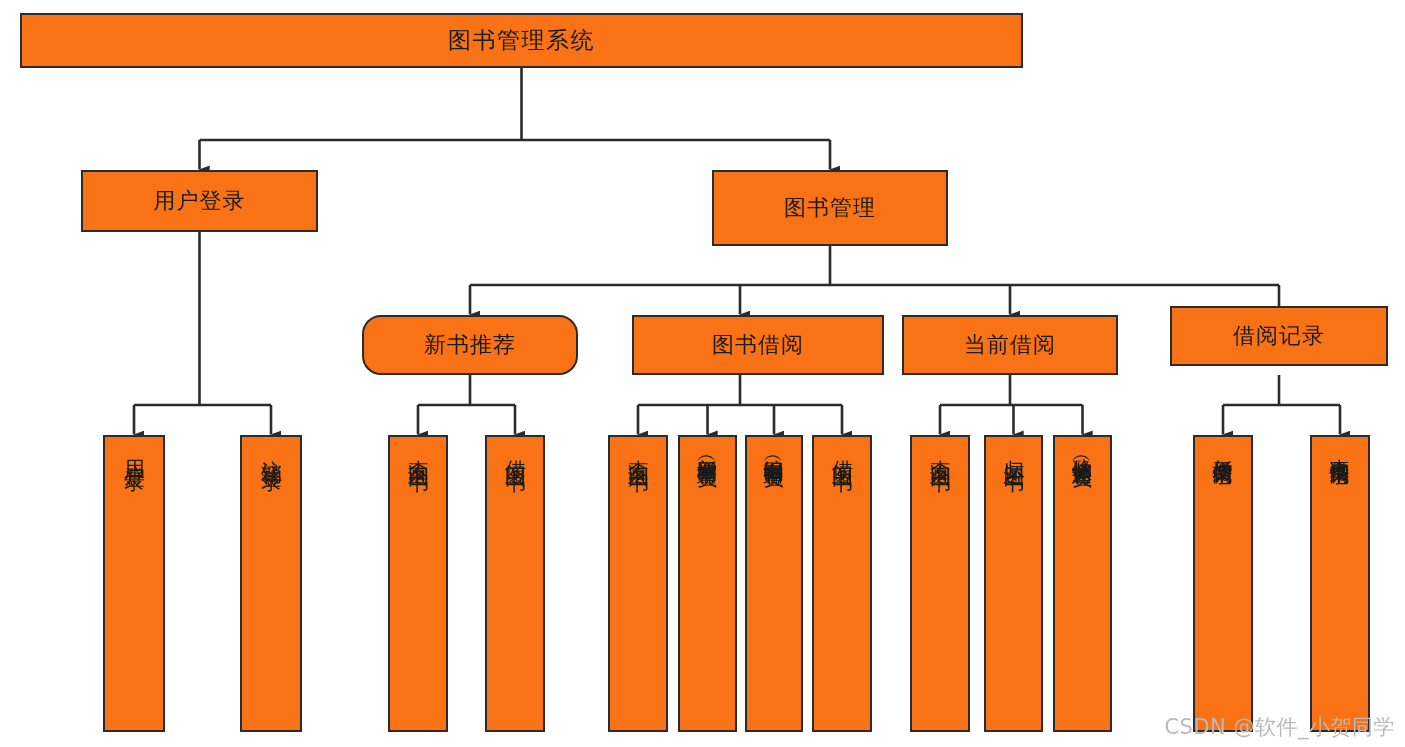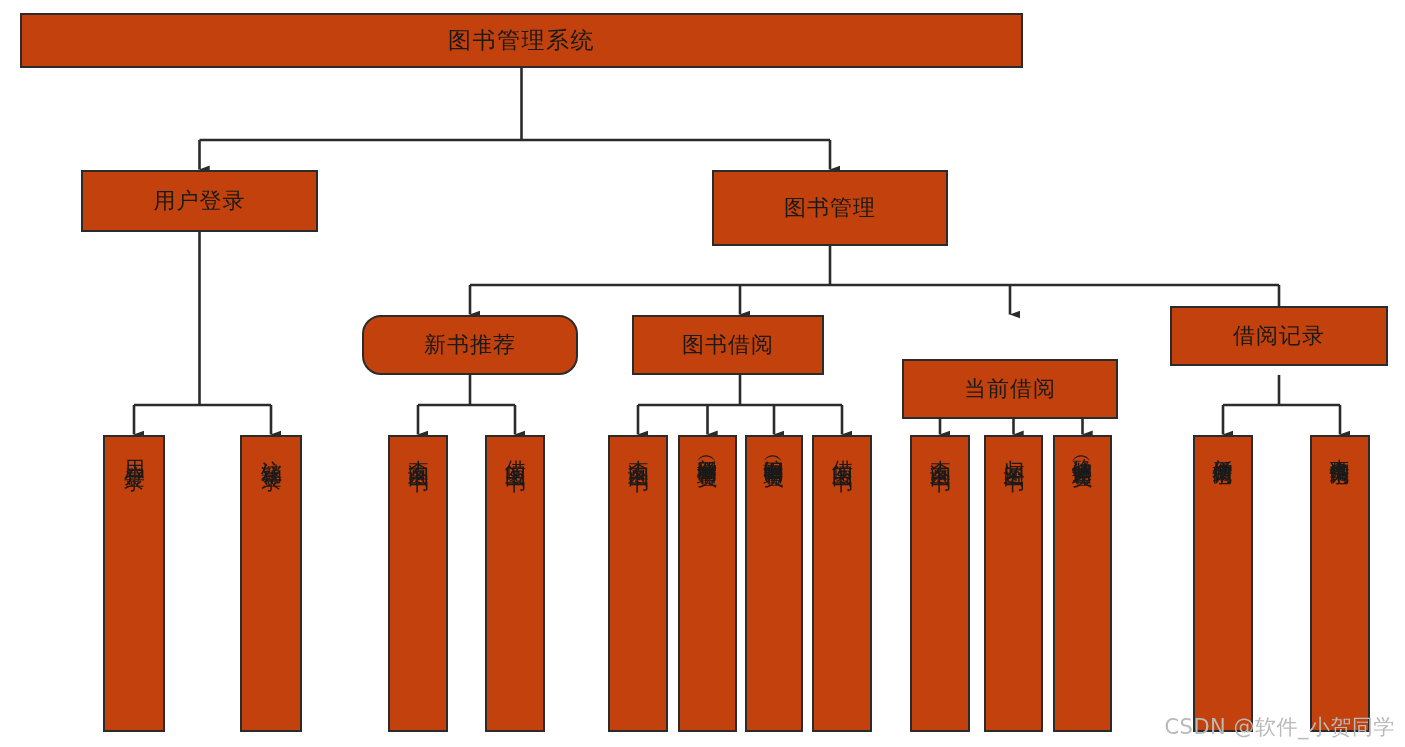--- a/index.html
+++ b/index.html
@@ -20,21 +20,21 @@
     position: absolute;
     left: 0;
     top: 0;
     width: 1405px;
     height: 747px;
     pointer-events: none;
   }
   .node {
     position: absolute;
     box-sizing: border-box;
-    background: #c2410c;
+    background: #f97316;
     border: 2.5px solid #2b2b2b;
     display: flex;
     align-items: center;
     justify-content: center;
     z-index: 2;
   }
   .node-label {
     color: #1a1a1a;
     line-height: 1.18;
     text-align: center;
@@ -133,24 +133,24 @@
       </div>
       <div class="node l2 horiz" style="left: 81px; top: 170px; width: 237px; height: 62px;">
         <span class="node-label">用户登录</span>
       </div>
       <div class="node l2 horiz" style="left: 712px; top: 170px; width: 236px; height: 76px;">
         <span class="node-label">图书管理</span>
       </div>
       <div class="node l3 horiz" style="left: 362px; top: 315px; width: 216px; height: 60px; border-radius: 19px;">
         <span class="node-label">新书推荐</span>
       </div>
-      <div class="node l3 horiz" style="left: 632px; top: 315px; width: 192px; height: 60px;">
+      <div class="node l3 horiz" style="left: 632px; top: 315px; width: 252px; height: 60px;">
         <span class="node-label">图书借阅</span>
       </div>
-      <div class="node l3 horiz" style="left: 902px; top: 315px; width: 216px; height: 60px; margin-top: 44px;">
+      <div class="node l3 horiz" style="left: 902px; top: 315px; width: 216px; height: 60px;">
         <span class="node-label">当前借阅</span>
       </div>
       <div class="node l3 horiz" style="left: 1170px; top: 306px; width: 218px; height: 60px;">
         <span class="node-label">借阅记录</span>
       </div>
       <div class="node leaf vert" style="left: 103px; top: 435px; width: 62px; height: 297px;">
         <span class="node-label">用户登录</span>
       </div>
       <div class="node leaf vert" style="left: 240px; top: 435px; width: 62px; height: 297px;">
         <span class="node-label">注销登录</span>

